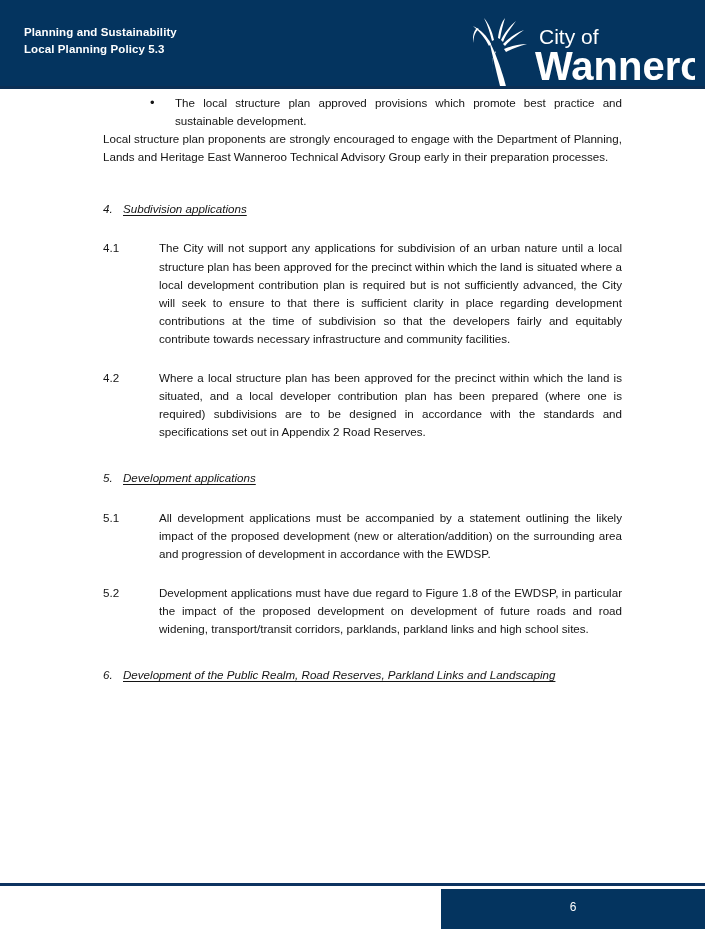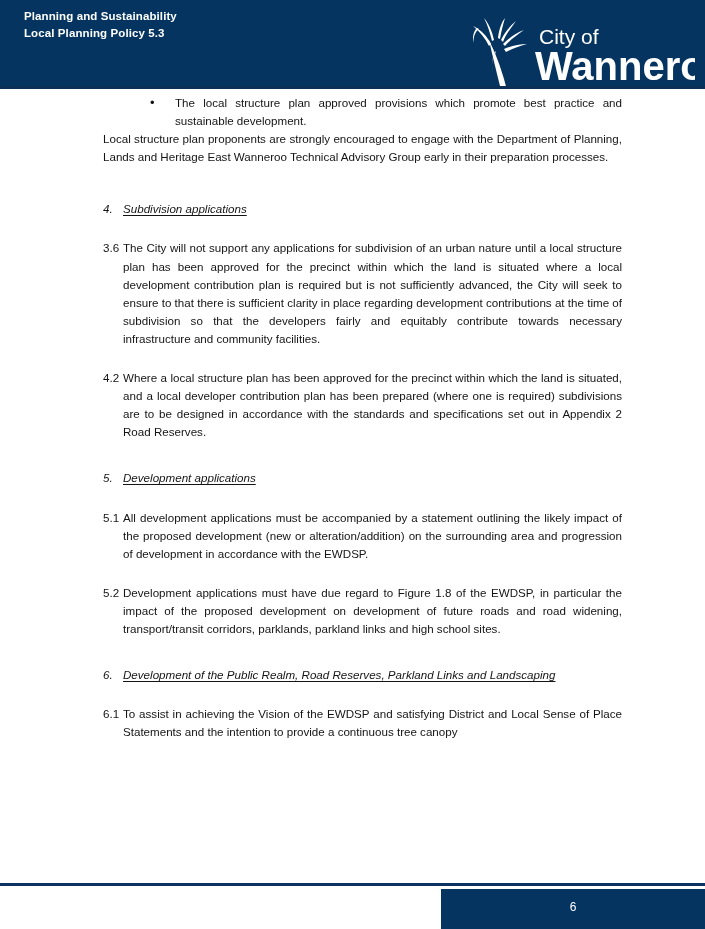--- a/index.html
+++ b/index.html
@@ -31,21 +31,21 @@
     position: absolute;
     top: 86px;
     left: 0;
     width: 705px;
     height: 3px;
     background: #0b2f55;
   }
   .header-titles {
     position: absolute;
     left: 24px;
-    top: 8px;
+    top: 24px;
     width: 420px;
   }
   .header-line {
     display: block;
     font-weight: bold;
     font-size: 11.5px;
     line-height: 17px;
     color: #ffffff;
     letter-spacing: 0.1px;
     white-space: nowrap;
@@ -135,20 +135,21 @@
     font-size: 11.6px;
     line-height: 18.1px;
   }
   .clause .num {
     width: 20px;
     flex: 0 0 20px;
   }
   .clause .ctext {
     flex: 1 1 auto;
     text-align: justify;
+    margin-left: 36px;
   }
 
   
   .footer-rule {
     position: absolute;
     left: 0;
     bottom: 43px;
     width: 705px;
     height: 3px;
     background: #0d3360;
@@ -212,21 +213,21 @@
   </ul>
 
   <p class="para">Local structure plan proponents are strongly encouraged to engage with the Department of Planning, Lands and Heritage East Wanneroo Technical Advisory Group early in their preparation processes.</p>
 
   <div class="section-heading" style="margin-top:34px;">
     <span class="num">4.</span>
     <span class="htext">Subdivision applications</span>
   </div>
 
   <div class="clause">
-    <span class="num">3.6</span>
+    <span class="num">4.1</span>
     <span class="ctext">The City will not support any applications for subdivision of an urban nature until a local structure plan has been approved for the precinct within which the land is situated where a local development contribution plan is required but is not sufficiently advanced, the City will seek to ensure to that there is sufficient clarity in place regarding development contributions at the time of subdivision so that the developers fairly and equitably contribute towards necessary infrastructure and community facilities.</span>
   </div>
 
   <div class="clause">
     <span class="num">4.2</span>
     <span class="ctext">Where a local structure plan has been approved for the precinct within which the land is situated, and a local developer contribution plan has been prepared (where one is required) subdivisions are to be designed in accordance with the standards and specifications set out in Appendix 2 Road Reserves.</span>
   </div>
 
   <div class="section-heading">
     <span class="num">5.</span>
@@ -241,23 +242,19 @@
   <div class="clause">
     <span class="num">5.2</span>
     <span class="ctext">Development applications must have due regard to Figure 1.8 of the EWDSP, in particular the impact of the proposed development on development of future roads and road widening, transport/transit corridors, parklands, parkland links and high school sites.</span>
   </div>
 
   <div class="section-heading multiline">
     <span class="num">6.</span>
     <span class="htext">Development of the Public Realm, Road Reserves, Parkland Links and Landscaping</span>
   </div>
 
-  <div class="clause">
-    <span class="num">6.1</span>
-    <span class="ctext">To assist in achieving the Vision of the EWDSP and satisfying District and Local Sense of Place Statements and the intention to provide a continuous tree canopy</span>
-  </div>
 
 </div>
 
 <div class="footer-rule"></div>
 <div class="footer-block">
   <div class="page-number">6</div>
 </div>
 
 </body></html>

